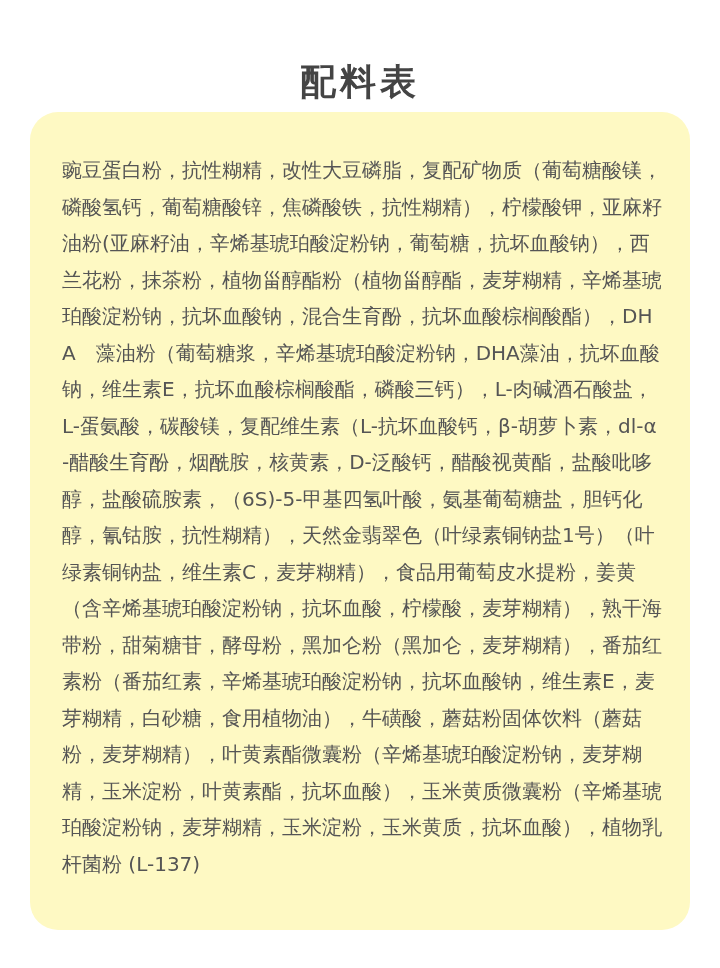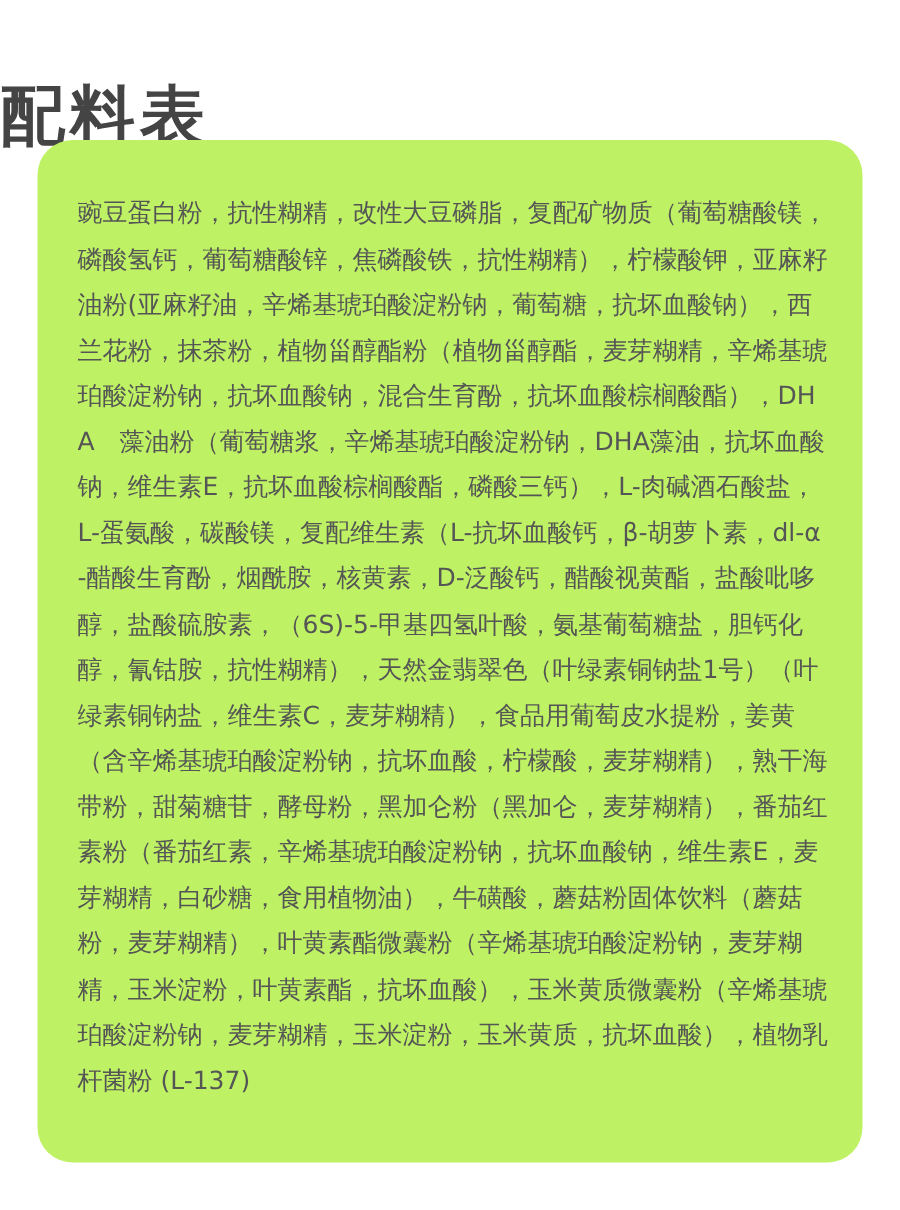--- a/index.html
+++ b/index.html
@@ -9,33 +9,34 @@
       background: #ffffff;
       position: relative;
       overflow: hidden;
       font-family: "DejaVu Sans", "Liberation Sans", sans-serif;
     }
     .title {
       position: absolute;
       top: 22px;
       left: 0;
       width: 720px;
-      font-size: 52px;
+      text-align: center;
+      font-size: 36px;
       font-weight: bold;
       color: #444444;
       letter-spacing: 4px;
       line-height: 72px;
     }
     .card {
       position: absolute;
       left: 30px;
       top: 112px;
       width: 660px;
       height: 818px;
-      background: #bef264;
+      background: #fef9c3;
       border-radius: 28px;
       box-sizing: border-box;
       padding: 40px 28px 0 32px;
     }
     .body-text {
       font-size: 20px;
       line-height: 36.5px;
       color: #555555;
       margin: 0;
       word-break: break-all;

